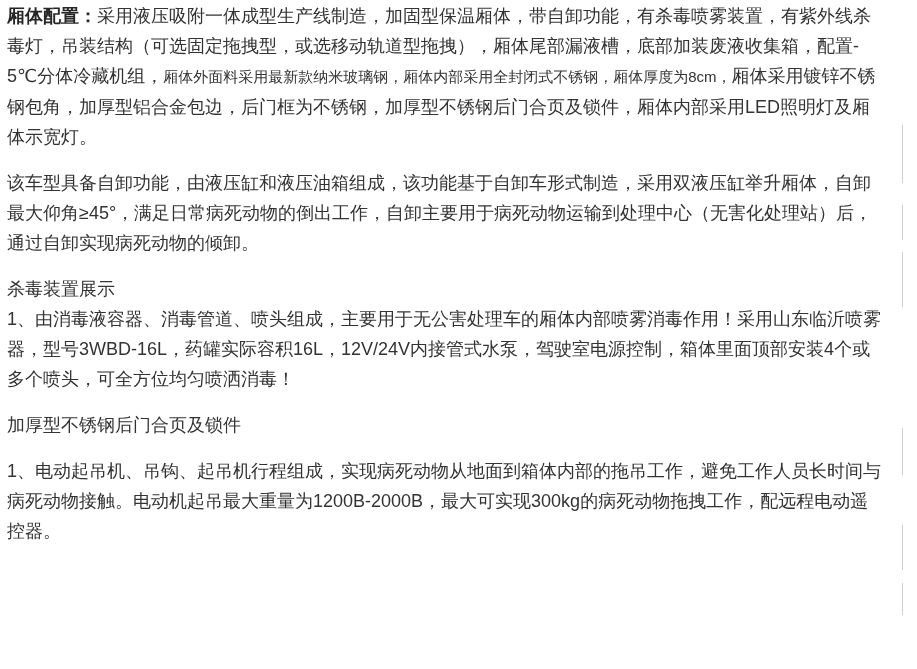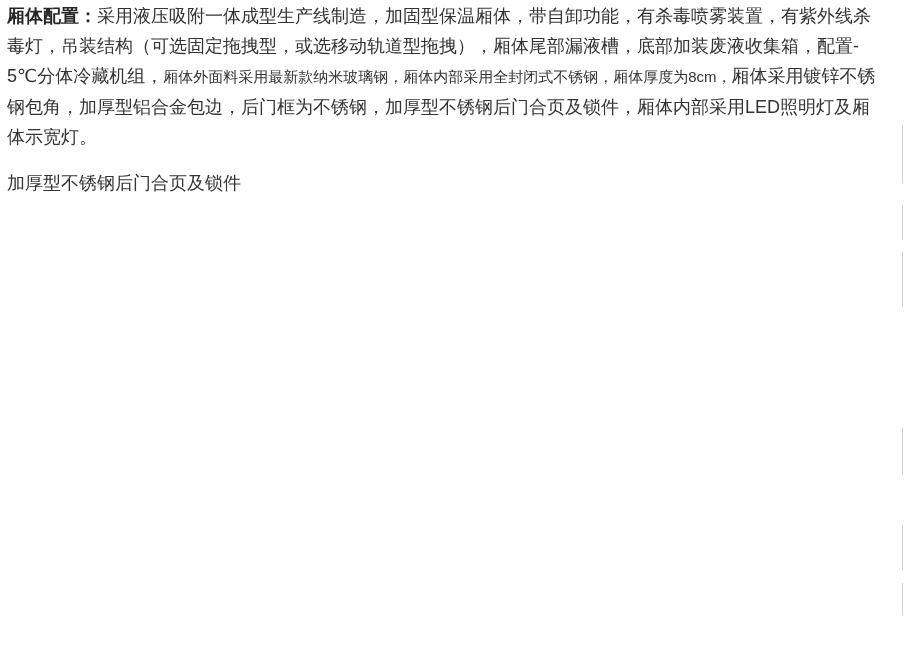--- a/index.html
+++ b/index.html
@@ -46,26 +46,32 @@
     background: #d0d0d0;
   }
 </style>
 </head>
 <body>
 
 <div class="page">
 
   <p class="para"><span class="lead">厢体配置：</span><span>采用液压吸附一体成型生产线制造，加固型保温厢体，带自卸功能，有杀毒喷雾装置，有紫外线杀毒灯，吊装结构（可选固定拖拽型，或选移动轨道型拖拽），厢体尾部漏液槽，底部加装废液收集箱，配置-5℃分体冷藏机组，</span><span class="seg-small">厢体外面料采用最新款纳米玻璃钢，厢体内部采用全封闭式不锈钢，厢体厚度为8cm，</span><span>厢体采用镀锌不锈钢包角，加厚型铝合金包边，后门框为不锈钢，加厚型不锈钢后门合页及锁件，厢体内部采用LED照明灯及厢体示宽灯。</span></p>
 
+  <p class="para">该车型具备自卸功能，由液压缸和液压油箱组成，该功能基于自卸车形式制造，采用双液压缸举升厢体，自卸最大仰角≥45°，满足日常病死动物的倒出工作，自卸主要用于病死动物运输到处理中心（无害化处理站）后，通过自卸实现病死动物的倾卸。</p>
 
+  <div class="para">
+    <div>杀毒装置展示</div>
+    <div>1、由消毒液容器、消毒管道、喷头组成，主要用于无公害处理车的厢体内部喷雾消毒作用！采用山东临沂喷雾器，型号3WBD-16L，药罐实际容积16L，12V/24V内接管式水泵，驾驶室电源控制，箱体里面顶部安装4个或多个喷头，可全方位均匀喷洒消毒！</div>
+  </div>
 
   <div class="para">
     <div>加厚型不锈钢后门合页及锁件</div>
   </div>
 
+  <p class="para">1、电动起吊机、吊钩、起吊机行程组成，实现病死动物从地面到箱体内部的拖吊工作，避免工作人员长时间与病死动物接触。电动机起吊最大重量为1200B-2000B，最大可实现300kg的病死动物拖拽工作，配远程电动遥控器。</p>
 
 
   <div class="edge-mark" style="top:125px;height:58px;"></div>
   <div class="edge-mark" style="top:205px;height:35px;"></div>
   <div class="edge-mark" style="top:252px;height:55px;"></div>
   <div class="edge-mark" style="top:428px;height:47px;"></div>
   <div class="edge-mark" style="top:525px;height:45px;"></div>
   <div class="edge-mark" style="top:583px;height:32px;"></div>
 
 </div>

